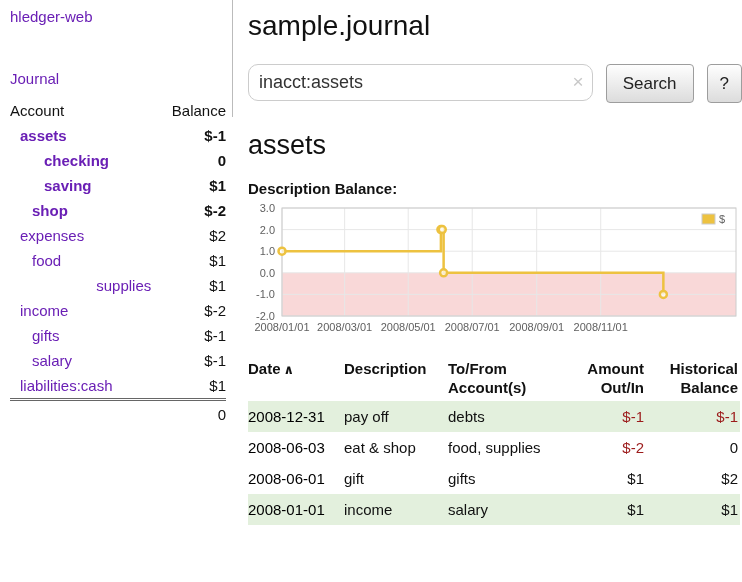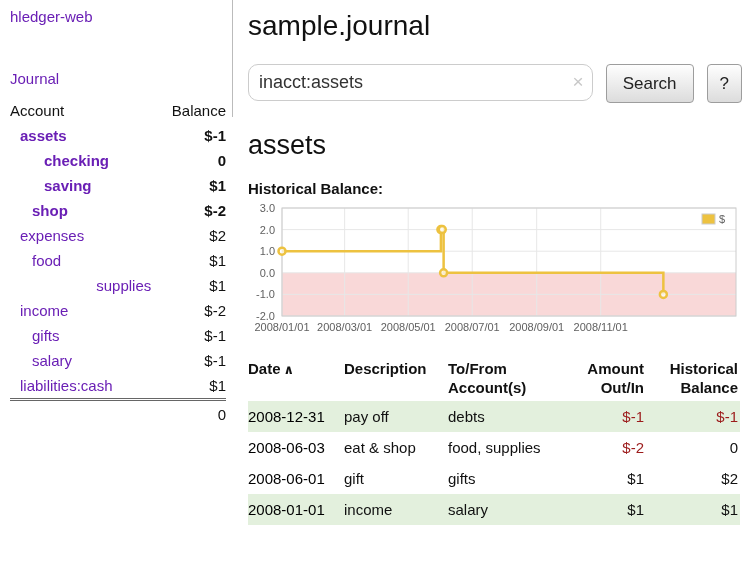--- a/index.html
+++ b/index.html
@@ -165,21 +165,21 @@
       <div class="search-wrap">
         <input value="inacct:assets" style="">
         <span class="clear">×</span>
       </div>
       <button class="btn">Search</button>
       <button class="btn help">?</button>
     </div>
 
     <h2 class="acct-heading">assets</h2>
 
-    <div class="chart-title">Historical Balance:</div>
+    <div class="chart-title">Description Balance:</div>
     <svg id="chart-svg" width="492" height="140">
         <rect x="34" y="72.8" width="454" height="43.2" fill="#f9d8d8"></rect>
         <line x1="34" x2="488" y1="8" y2="8" stroke="#e7e7e7" stroke-width="1"></line>
         <text x="27" y="12" text-anchor="end" class="tick">3.0</text>
         <line x1="34" x2="488" y1="29.6" y2="29.6" stroke="#e7e7e7" stroke-width="1"></line>
         <text x="27" y="33.6" text-anchor="end" class="tick">2.0</text>
         <line x1="34" x2="488" y1="51.2" y2="51.2" stroke="#e7e7e7" stroke-width="1"></line>
         <text x="27" y="55.2" text-anchor="end" class="tick">1.0</text>
         <line x1="34" x2="488" y1="72.8" y2="72.8" stroke="#e7e7e7" stroke-width="1"></line>
         <text x="27" y="76.8" text-anchor="end" class="tick">0.0</text>

